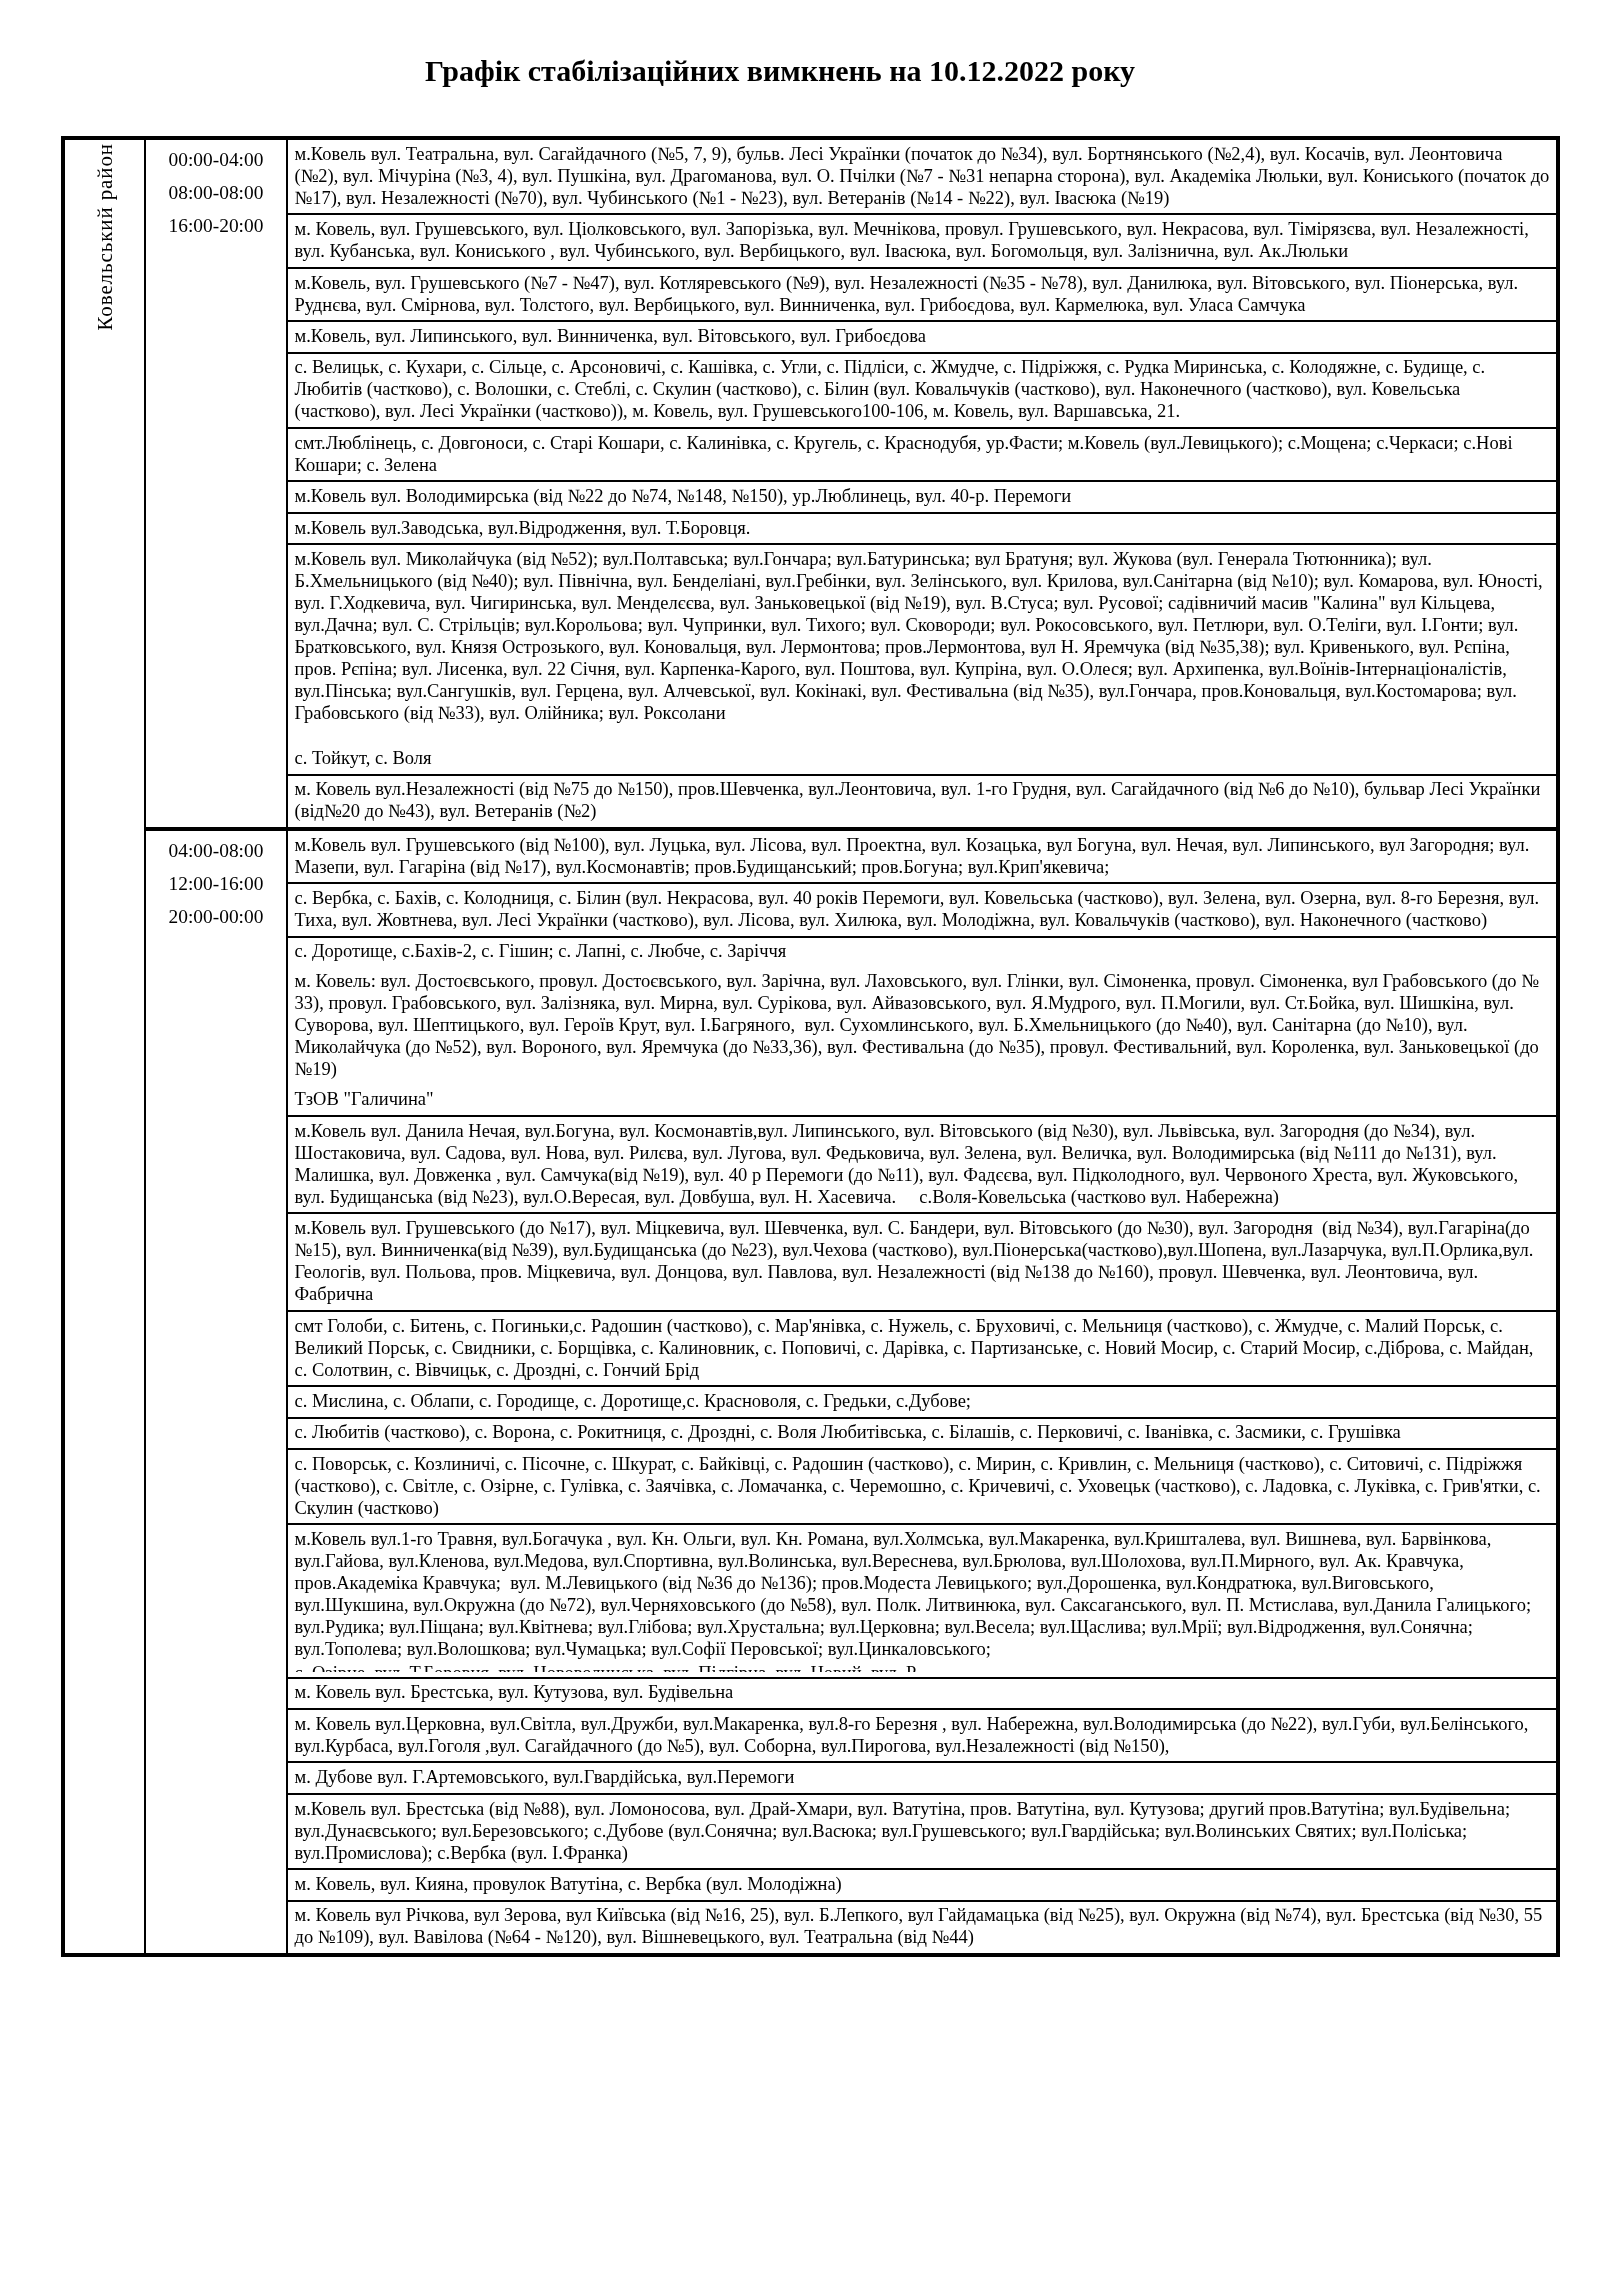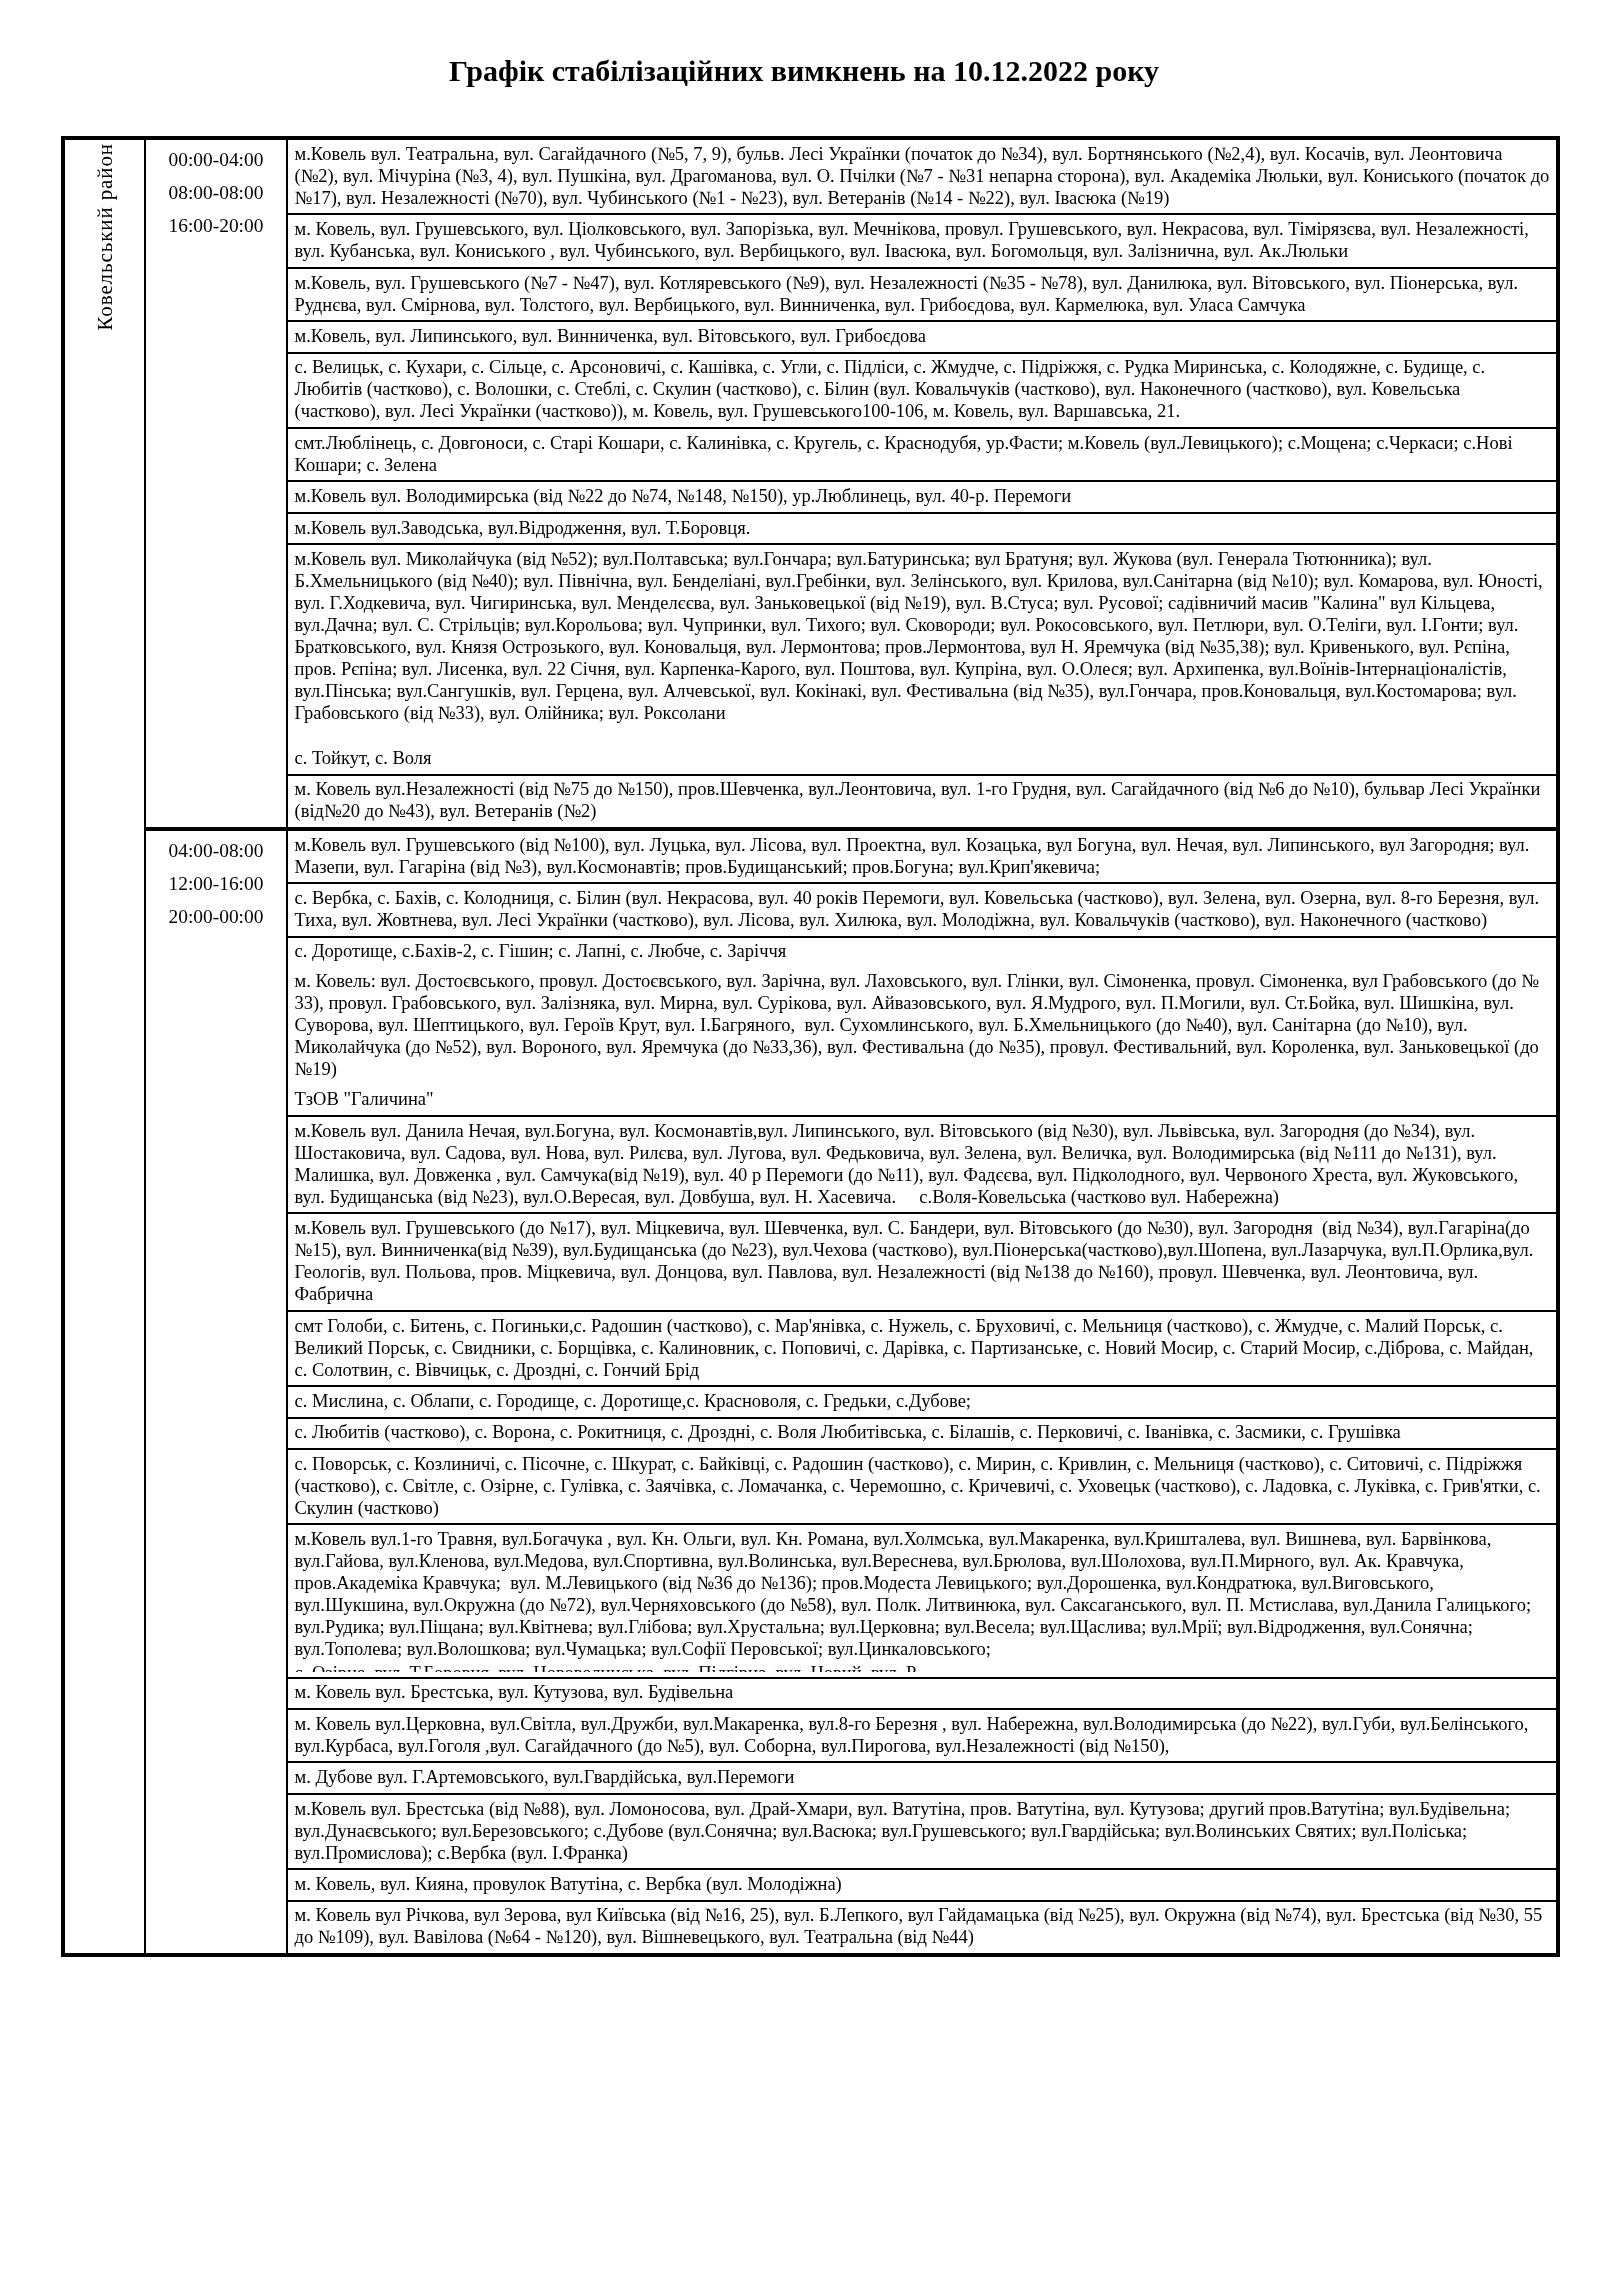--- a/index.html
+++ b/index.html
@@ -18,21 +18,20 @@
   }
   .title {
     margin: 0;
     padding-top: 54px;
     width: 1560px;
     text-align: center;
     font-size: 30px;
     font-weight: bold;
     font-family: "Liberation Serif", "DejaVu Serif", serif;
     color: #000000;
-    padding-left: 24px;
   }
   table.schedule {
     position: absolute;
     left: 61px;
     top: 136px;
     width: 1499px;
     border-collapse: collapse;
     table-layout: fixed;
   }
   table.schedule td {
@@ -155,21 +154,21 @@
           </td>
         </tr>
 
     <tr class="block-start">
       <td class="time-cell" rowspan="16">
         <div class="time-line">04:00-08:00</div>
         <div class="time-line">12:00-16:00</div>
         <div class="time-line">20:00-00:00</div>
       </td>
       <td>
-            <div class="para">м.Ковель вул. Грушевського (від №100), вул. Луцька, вул. Лісова, вул. Проектна, вул. Козацька, вул Богуна, вул. Нечая, вул. Липинського, вул Загородня; вул. Мазепи, вул. Гагаріна (від №3), вул.Космонавтів; пров.Будищанський; пров.Богуна; вул.Крип'якевича;</div>
+            <div class="para">м.Ковель вул. Грушевського (від №100), вул. Луцька, вул. Лісова, вул. Проектна, вул. Козацька, вул Богуна, вул. Нечая, вул. Липинського, вул Загородня; вул. Мазепи, вул. Гагаріна (від №17), вул.Космонавтів; пров.Будищанський; пров.Богуна; вул.Крип'якевича;</div>
           </td>
     </tr>
     <tr>
           <td>
             <div class="para">с. Вербка, с. Бахів, с. Колодниця, с. Білин (вул. Некрасова, вул. 40 років Перемоги, вул. Ковельська (частково), вул. Зелена, вул. Озерна, вул. 8-го Березня, вул. Тиха, вул. Жовтнева, вул. Лесі Українки (частково), вул. Лісова, вул. Хилюка, вул. Молодіжна, вул. Ковальчуків (частково), вул. Наконечного (частково)</div>
           </td>
         </tr>
     <tr>
       <td>
         <div class="para">с. Доротище, с.Бахів-2, с. Гішин; с. Лапні, с. Любче, с. Заріччя</div>

